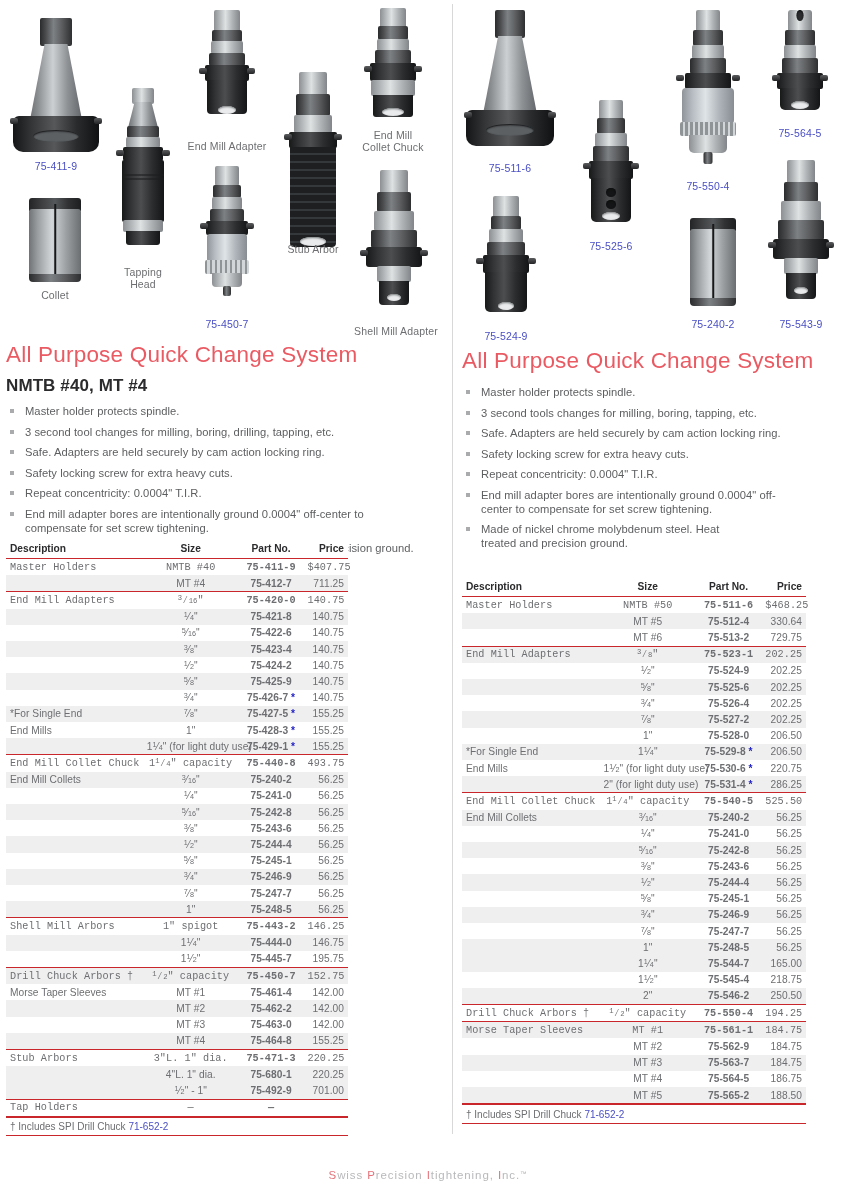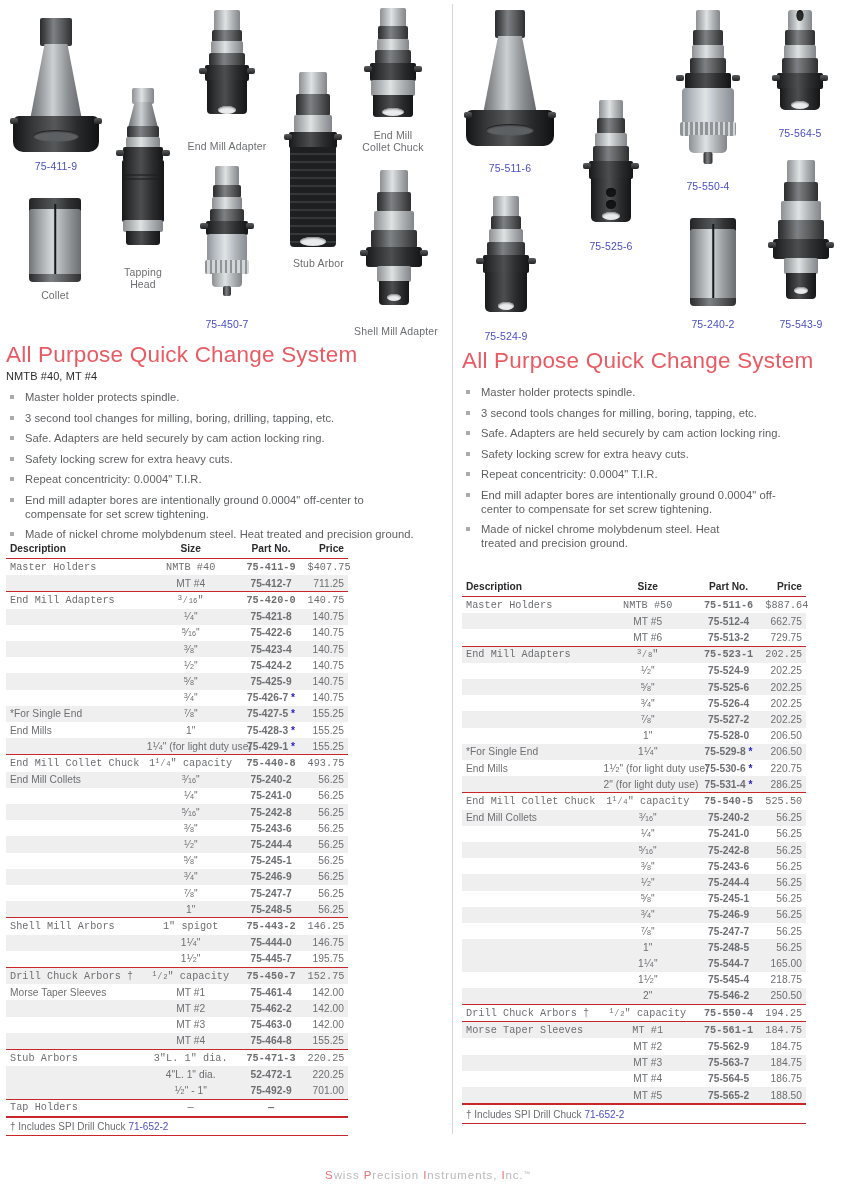--- a/index.html
+++ b/index.html
@@ -49,21 +49,21 @@
   .collet-slit{position:absolute;left:50%;transform:translateX(-50%);width:1.5px;background:#17181a;}
   .jaws{position:absolute;left:50%;transform:translateX(-50%);
     background:repeating-linear-gradient(90deg,#8f9497 0 2.5px,#d2d6d8 2.5px 5px);}
 
   
   .hd-wrap{position:absolute;}
   .hd-title{
     font-size:22.5px;line-height:25px;color:#ea5a63;white-space:nowrap;
     letter-spacing:.2px;font-weight:400;
   }
-  .hd-sub{font-size:11px;font-weight:normal;color:#2b2b2d;margin-top:3px;letter-spacing:.1px;}
+  .hd-sub{font-size:17px;font-weight:bold;color:#2b2b2d;margin-top:9px;letter-spacing:.1px;}
 
   
   ul.feat{list-style:none;margin:8px 0 0 0;padding:0;}
   ul.feat li{
     position:relative;padding-left:19px;font-size:11.2px;line-height:14px;
     color:#5d5e60;margin-bottom:6.5px;letter-spacing:.05px;
   }
   ul.feat li::before{
     content:"";position:absolute;left:4px;top:5px;width:4px;height:4px;background:#a9abad;
   }
@@ -181,21 +181,21 @@
       <div class="seg g-light" style="top:0;width:28px;height:24px;"></div>
       <div class="seg g-dark" style="top:22px;width:34px;height:22px;"></div>
       <div class="seg g-light" style="top:43px;width:38px;height:18px;"></div>
       <div class="seg g-black" style="top:60px;width:48px;height:16px;"></div>
       <div class="nub" style="left:2px;top:62px;"></div>
       <div class="nub" style="right:2px;top:62px;"></div>
       <div class="seg g-black" style="top:75px;width:46px;height:100px;border-radius:0 0 4px 4px;
            background:repeating-linear-gradient(180deg,#1d1f20 0 6px,#35383a 6px 8px),linear-gradient(90deg,#141516,#3b3e40 45%,#101112);"></div>
       <div class="bore" style="top:165px;width:26px;height:9px;"></div>
     </div>
-    <div class="ph-cap" style="left:282px;top:257px;width:62px;text-align:right;">Stub Arbor</div>
+    <div class="ph-cap" style="left:282px;top:243px;width:62px;">Stub Arbor</div>
 
     <div class="tool" style="left:362px;top:8px;width:62px;height:118px;">
       <div class="seg g-light" style="top:0;width:26px;height:20px;"></div>
       <div class="seg g-dark" style="top:18px;width:30px;height:14px;"></div>
       <div class="seg g-light" style="top:31px;width:32px;height:12px;"></div>
       <div class="seg g-dark" style="top:42px;width:36px;height:14px;"></div>
       <div class="seg g-black" style="top:55px;width:46px;height:18px;"></div>
       <div class="nub" style="left:2px;top:58px;"></div>
       <div class="nub" style="right:2px;top:58px;"></div>
       <div class="seg g-light" style="top:72px;width:44px;height:16px;"></div>
@@ -537,21 +537,21 @@
           </tr>
           <tr class="grp">
             <td class="c-desc">Stub Arbors</td>
             <td class="c-size">3"L. 1" dia.</td>
             <td class="c-part">75-471-3</td>
             <td class="c-price">220.25</td>
           </tr>
           <tr class="alt">
             <td class="c-desc"></td>
             <td class="c-size">4"L. 1" dia.</td>
-            <td class="c-part">52-472-1</td>
+            <td class="c-part">75-680-1</td>
             <td class="c-price">220.25</td>
           </tr>
           <tr class="alt">
             <td class="c-desc"></td>
             <td class="c-size"><span class="frac"><sup>1</sup><span class="fbar">⁄</span><sub>2</sub></span>" - 1"</td>
             <td class="c-part">75-492-9</td>
             <td class="c-price">701.00</td>
           </tr>
           <tr class="grp endgrp">
             <td class="c-desc">Tap Holders</td>
@@ -580,27 +580,27 @@
         <th class="c-size">Size</th>
         <th class="c-part" style="color:#2b2b2d">Part No.</th>
         <th class="c-price">Price</th>
       </tr>
         </thead>
       <tbody id="right-tbody">
           <tr class="grp">
             <td class="c-desc">Master Holders</td>
             <td class="c-size">NMTB #50</td>
             <td class="c-part">75-511-6</td>
-            <td class="c-price">$887.64</td>
+            <td class="c-price">$468.25</td>
           </tr>
           <tr class="alt">
             <td class="c-desc"></td>
             <td class="c-size">MT #5</td>
             <td class="c-part">75-512-4</td>
-            <td class="c-price">662.75</td>
+            <td class="c-price">330.64</td>
           </tr>
           <tr>
             <td class="c-desc"></td>
             <td class="c-size">MT #6</td>
             <td class="c-part">75-513-2</td>
             <td class="c-price">729.75</td>
           </tr>
           <tr class="alt grp">
             <td class="c-desc">End Mill Adapters</td>
             <td class="c-size"><span class="frac"><sup>3</sup><span class="fbar">⁄</span><sub>8</sub></span>"</td>
@@ -770,16 +770,16 @@
             <td class="c-price">188.50</td>
           </tr>
         </tbody>
     </table>
     <div class="note">
       <span>† Includes SPI Drill Chuck </span><span class="pn">71-652-2</span>
     </div>
   </div>
 
   <div class="footer">
-    <span class="r">S</span><span>wiss </span><span class="r">P</span><span>recision </span><span class="r">I</span><span>nstruments, </span><span class="r">I</span><span>nc.</span><sup>™</sup>
+    <span class="r">S</span><span>wiss </span><span class="r">P</span><span>recision </span><span class="r">I</span><span>tightening, </span><span class="r">I</span><span>nc.</span><sup>™</sup>
   </div>
 
 </div>
 
 </body></html>

